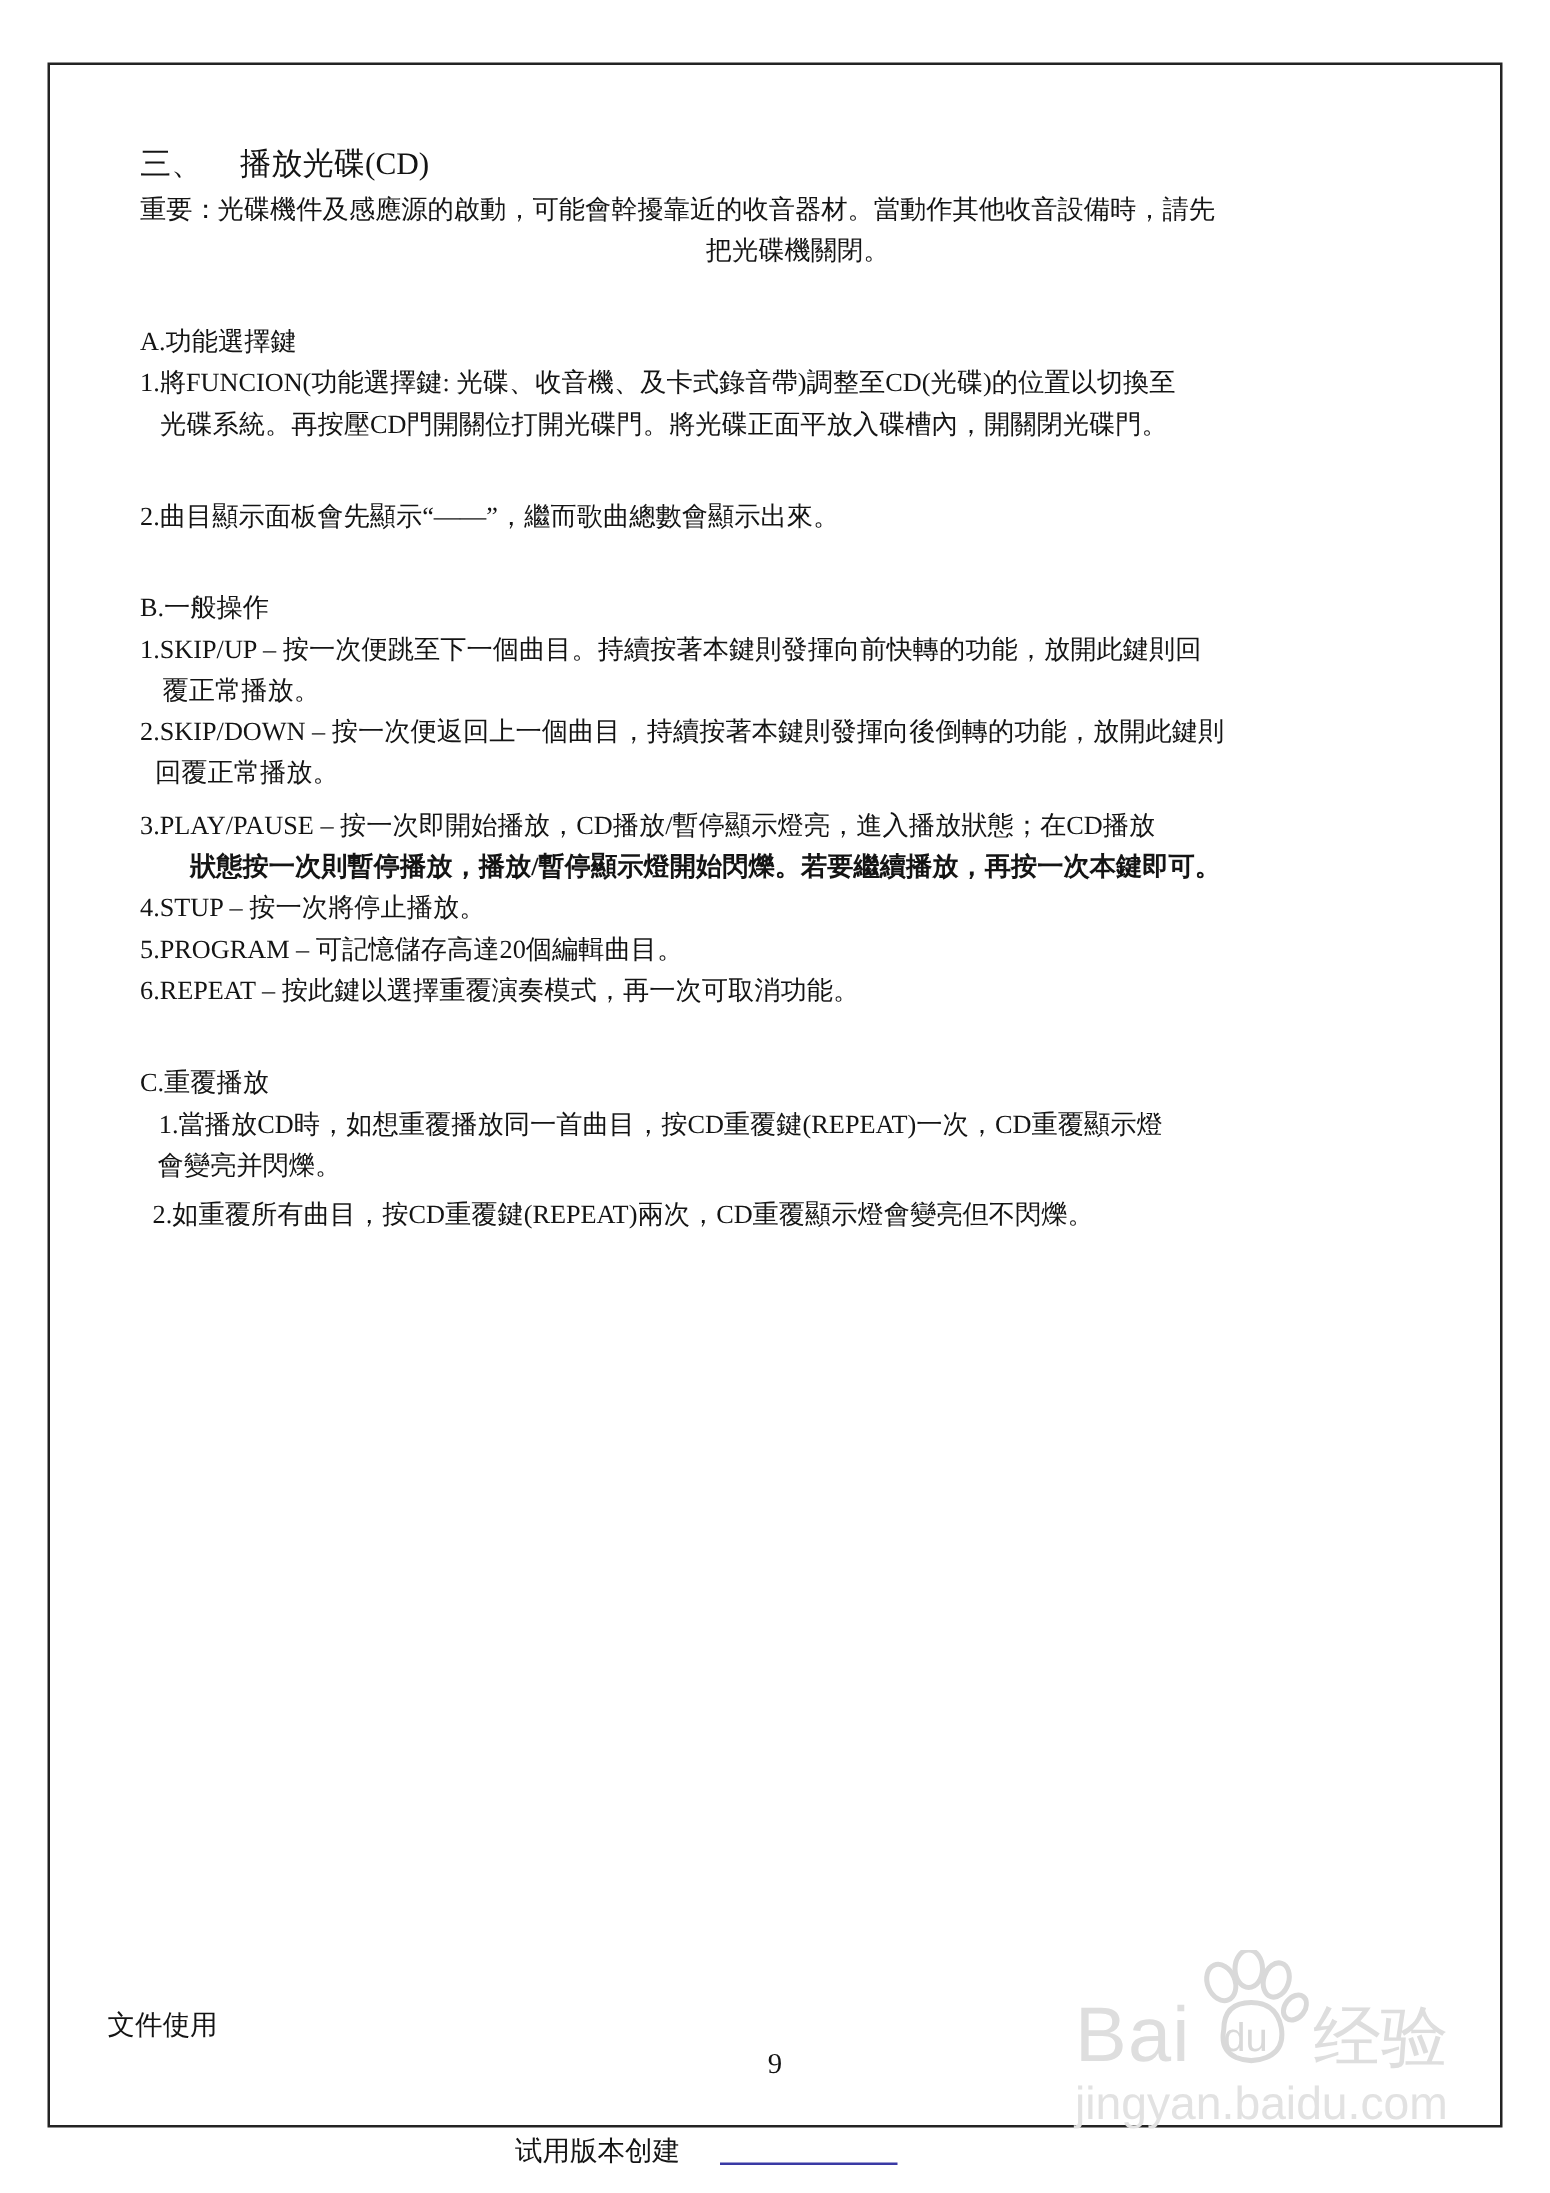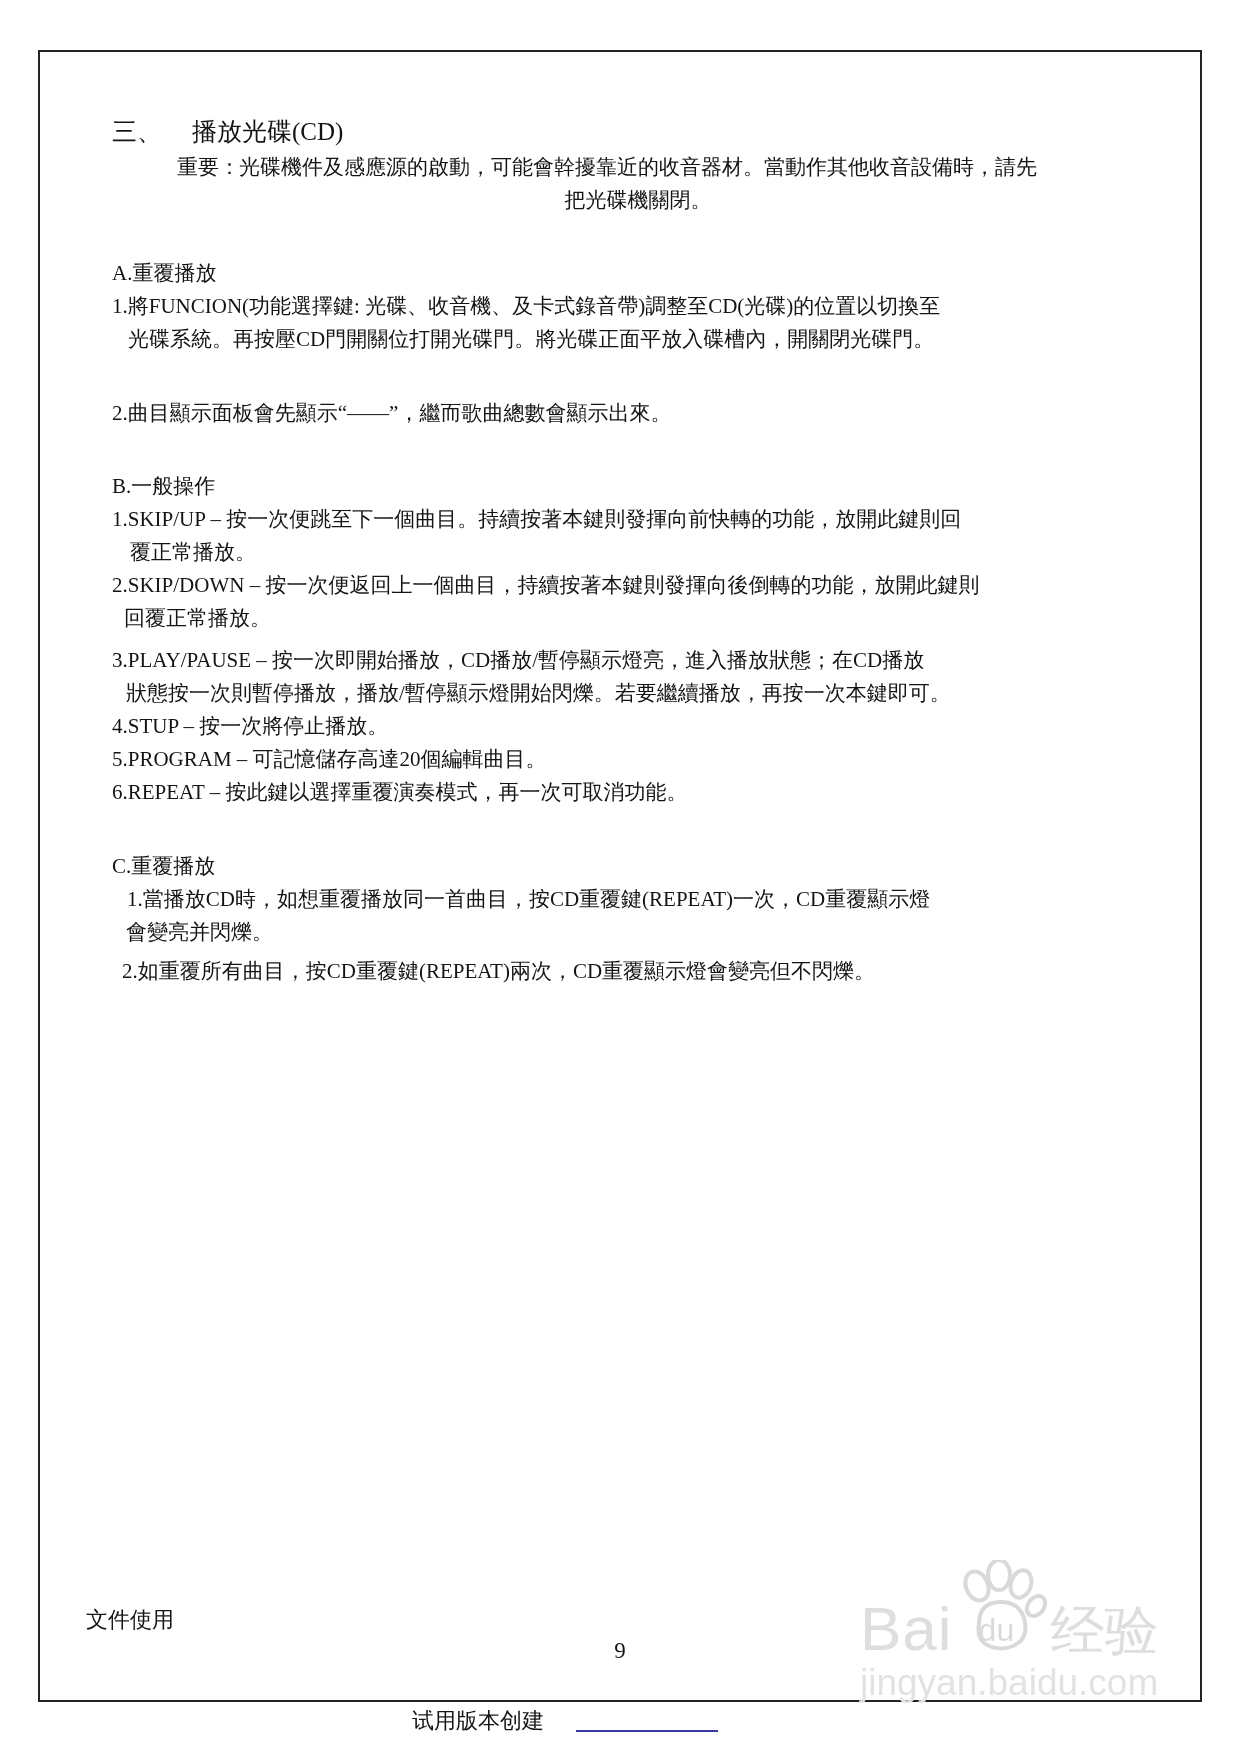--- a/index.html
+++ b/index.html
@@ -19,31 +19,31 @@
     background: transparent;
   }
   .content {
     position: absolute; left: 112px; top: 112px; width: 990px;
     font-size: 21px; line-height: 33px;
     z-index: 1;
   }
   .line { white-space: nowrap; }
   .doc-title { font-size: 25px; line-height: 40px; display: flex; margin-bottom: -1px; }
   .doc-title .title-text { margin-left: 30px; }
-  .imp-row { display: flex; justify-content: center; }
+  .imp-row { display: flex; }
   .imp-label { width: 62px; flex: 0 0 62px; }
   .ind-imp  { margin-left: 62px; text-align: center; }
   .sp-lg  { margin-top: 40px; }
   .sp-41  { margin-top: 41px; }
   .sp-9   { margin-top: 9px; }
   .sp-6   { margin-top: 6px; }
   .ind-a-cont { margin-left: 16px; }
   .ind-b1 { margin-left: 18px; }
   .ind-b2 { margin-left: 12px; }
-  .ind-b3 { margin-left: 14px; }
+  .ind-b3 { margin-left: 40px; font-weight: bold; }
   .ind-c-item { margin-left: 15px; }
   .ind-c-cont { margin-left: 14px; }
   .ind-c2 { margin-left: 10px; }
   .page-num {
     position: absolute; left: 0; top: 1638px; width: 1240px;
     text-align: center; font-size: 23px; z-index: 1;
   }
   .footer-left {
     position: absolute; left: 86px; top: 1605px;
     font-size: 22px; z-index: 1;
@@ -90,21 +90,21 @@
     <span class="title-marker">三、</span>
     <span class="title-text">播放光碟(CD)</span>
   </div>
 
   <div class="imp-row line">
     <span class="imp-label">重要：</span>
     <span>光碟機件及感應源的啟動，可能會幹擾靠近的收音器材。當動作其他收音設備時，請先</span>
   </div>
   <div class="line ind-imp">把光碟機關閉。</div>
 
-  <div class="line sp-lg">A.重覆播放</div>
+  <div class="line sp-lg">A.功能選擇鍵</div>
   <div class="line">1.將FUNCION(功能選擇鍵: 光碟、收音機、及卡式錄音帶)調整至CD(光碟)的位置以切換至</div>
   <div class="line ind-a-cont">光碟系統。再按壓CD門開關位打開光碟門。將光碟正面平放入碟槽內，開關閉光碟門。</div>
   <div class="line sp-41">2.曲目顯示面板會先顯示“——”，繼而歌曲總數會顯示出來。</div>
 
   <div class="line sp-lg">B.一般操作</div>
   <div class="line">1.SKIP/UP – 按一次便跳至下一個曲目。持續按著本鍵則發揮向前快轉的功能，放開此鍵則回</div>
   <div class="line ind-b1">覆正常播放。</div>
   <div class="line">2.SKIP/DOWN – 按一次便返回上一個曲目，持續按著本鍵則發揮向後倒轉的功能，放開此鍵則</div>
   <div class="line ind-b2">回覆正常播放。</div>
   <div class="line sp-9">3.PLAY/PAUSE – 按一次即開始播放，CD播放/暫停顯示燈亮，進入播放狀態；在CD播放</div>

